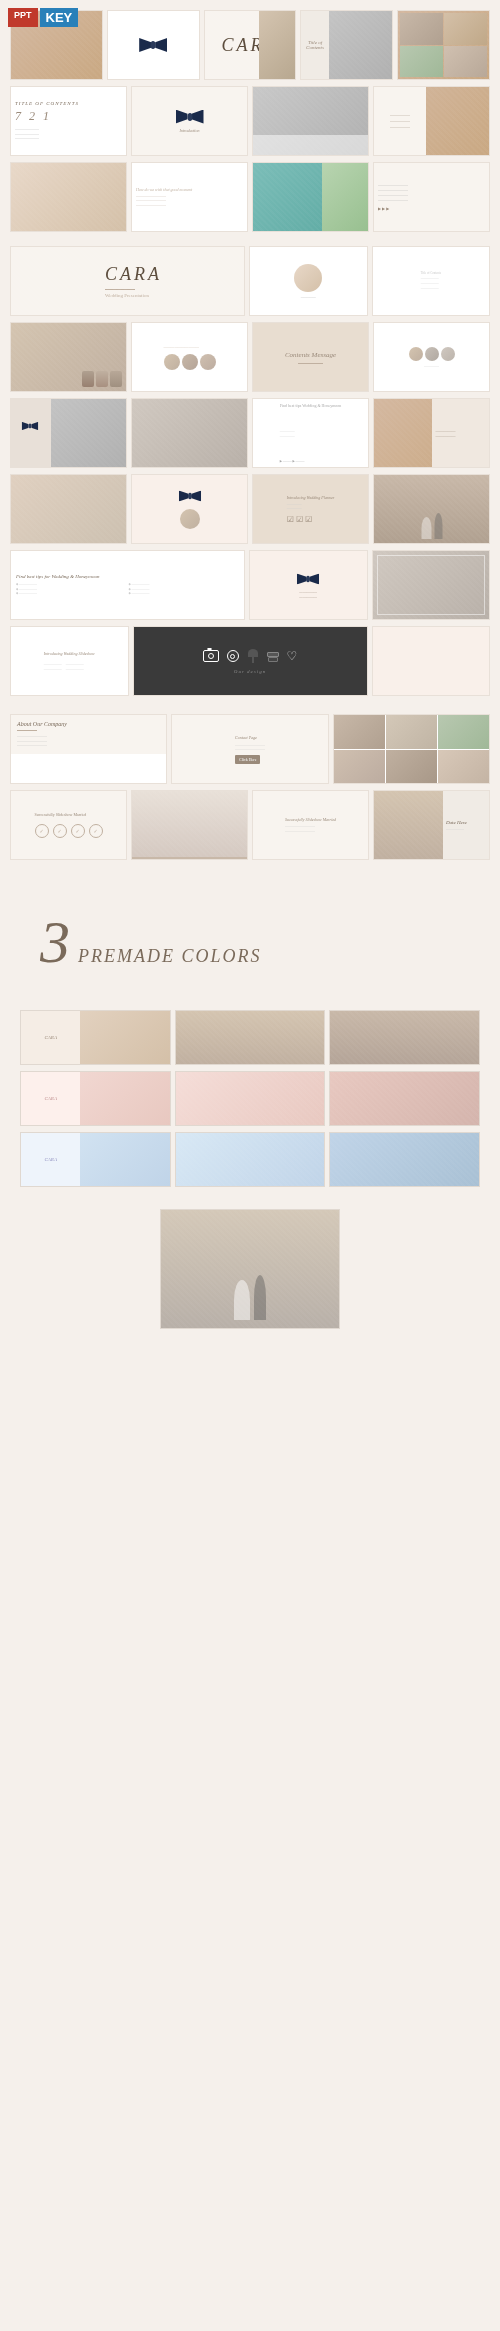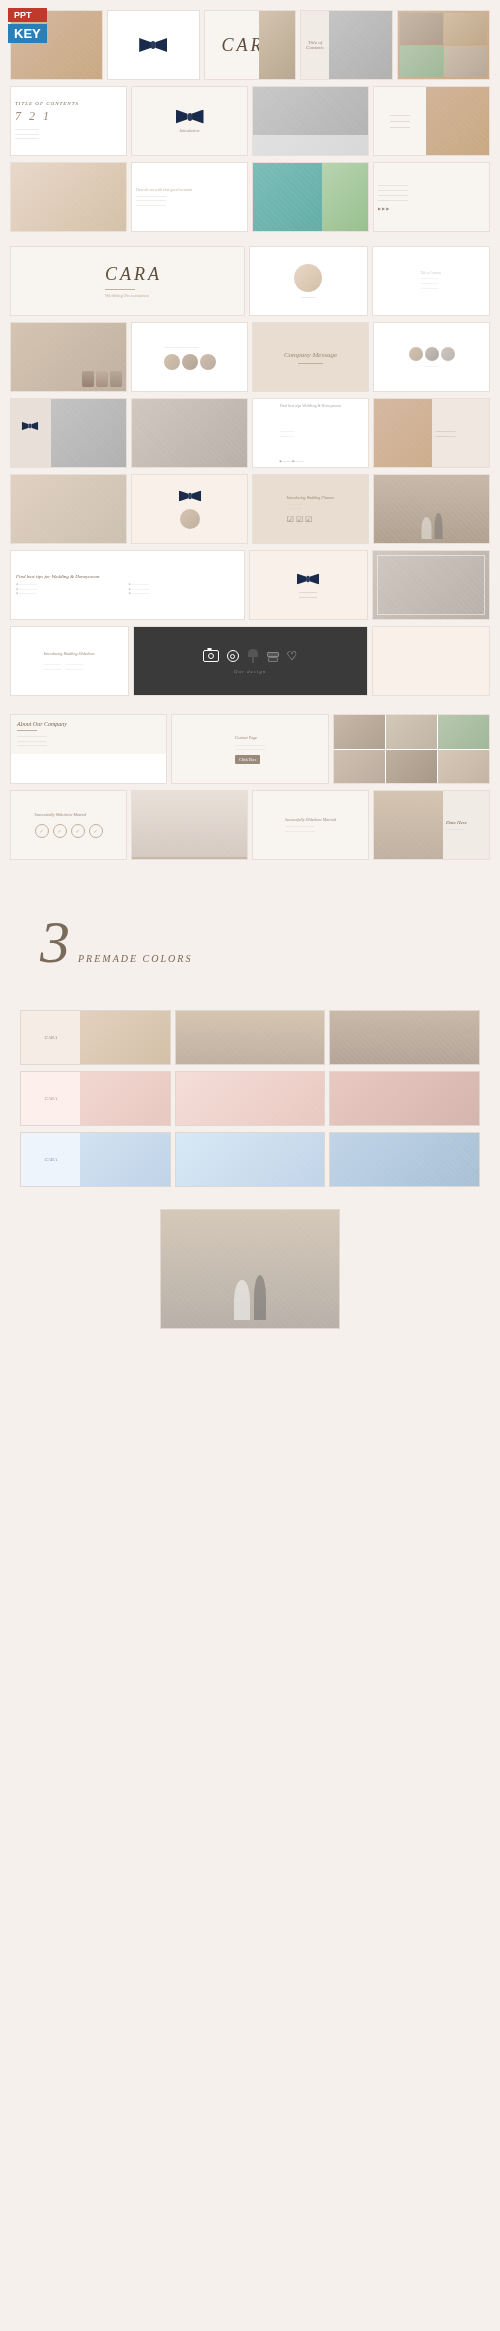--- a/index.html
+++ b/index.html
@@ -10,21 +10,21 @@
       font-family: 'Georgia', serif;
       overflow-x: hidden;
     }
 
     
     .top-badge {
       position: absolute;
       top: 8px;
       left: 8px;
       display: flex;
-      flex-direction: column;
+      flex-direction: row;
       gap: 2px;
       z-index: 10;
     }
     .badge-ppt {
       background: #c0392b;
       color: white;
       font-size: 9px;
       font-weight: bold;
       padding: 2px 6px;
       font-family: Arial, sans-serif;
@@ -148,21 +148,21 @@
       padding: 20px 30px;
       text-align: left;
     }
     .premade-number {
       font-size: 60px;
       color: #7a6a5a;
       font-style: italic;
       line-height: 1;
     }
     .premade-text {
-      font-size: 10px;
+      font-size: 18px;
       color: #7a6a5a;
       letter-spacing: 2px;
       text-transform: uppercase;
       font-style: italic;
       margin-left: 8px;
       vertical-align: bottom;
     }
 
     
     .big-numbers {
@@ -391,21 +391,21 @@
               <div style="width:16px;height:16px;border-radius:50%;background:linear-gradient(135deg,#d4c4b0,#c0b0a0);"></div>
               <div style="width:16px;height:16px;border-radius:50%;background:linear-gradient(135deg,#c8b8a8,#b4a498);"></div>
               <div style="width:16px;height:16px;border-radius:50%;background:linear-gradient(135deg,#d0c0b0,#bcaca0);"></div>
             </div>
           </div>
         </div>
       </div>
       <div class="slide">
         <div class="slide-inner bg-beige">
           <div style="display:flex;flex-direction:column;align-items:center;justify-content:center;gap:4px;height:100%;">
-            <span style="font-size:7px;color:#9a8a7a;font-style:italic;">Company Message</span>
+            <span style="font-size:7px;color:#9a8a7a;font-style:italic;">Contents Message</span>
             <div style="width:25px;height:1px;background:#c0b0a0;"></div>
           </div>
         </div>
       </div>
       <div class="slide">
         <div class="slide-inner bg-white">
           <div style="display:flex;flex-direction:column;align-items:center;justify-content:center;gap:3px;height:100%;padding:4px;">
             <div style="display:flex;gap:2px;">
               <div style="width:14px;height:14px;border-radius:50%;background:linear-gradient(135deg,#d4c4b0,#c0b0a0);"></div>
               <div style="width:14px;height:14px;border-radius:50%;background:linear-gradient(135deg,#c8c0b8,#b0a8a0);"></div>

